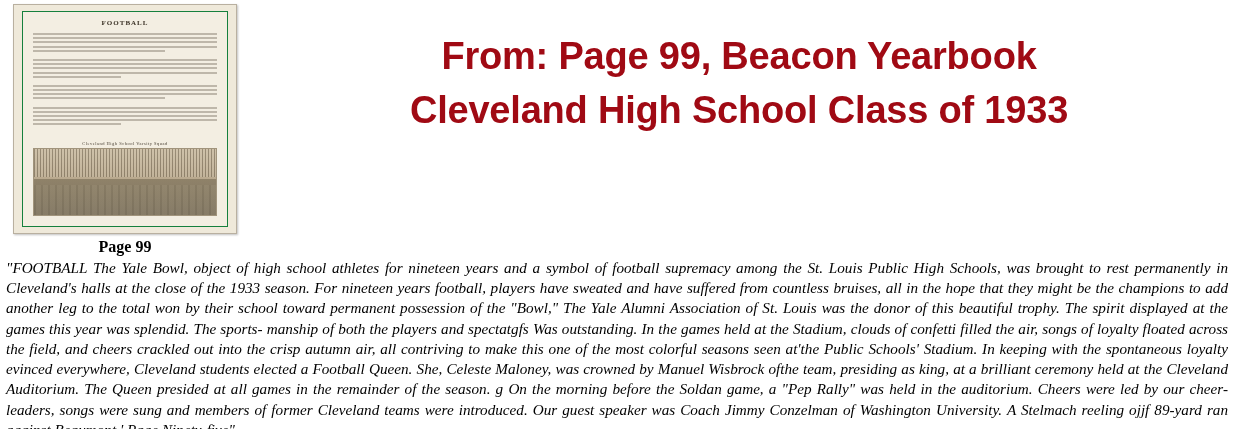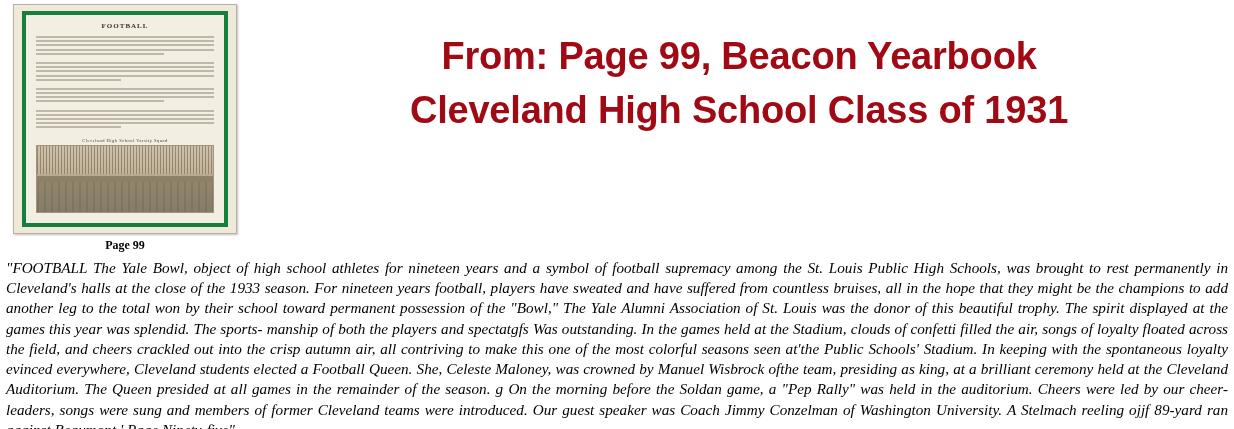--- a/index.html
+++ b/index.html
@@ -39,21 +39,21 @@
     box-shadow: 1px 1px 2px rgba(0,0,0,0.25);
     overflow: hidden;
   }
   .thumb-inner {
     position: absolute;
     left: 8px;
     top: 6px;
     right: 8px;
     bottom: 6px;
     background: #f3eee2;
-    border: 4px solid #15803d;
+    border: 1px solid #15803d;
   }
   .thumb-title {
     font-family: "Liberation Serif", serif;
     font-size: 7px;
     font-weight: bold;
     letter-spacing: 1px;
     text-align: center;
     color: #3b3226;
     margin-top: 7px;
   }
@@ -101,21 +101,21 @@
     left: 0; right: 0;
     bottom: 80px;
     text-align: center;
     font-size: 4.5px;
     color: #4a4135;
     letter-spacing: .5px;
   }
   .page-thumb-label {
     margin-top: 4px;
     font-family: "Liberation Serif", serif;
-    font-size: 12px;
+    font-size: 16px;
     font-weight: bold;
     color: #000000;
   }
 
   
   .heading {
     position: absolute;
     left: 254px;
     right: 10px;
     top: 30px;
@@ -182,18 +182,18 @@
           <div class="crowd"></div>
           <div class="field"></div>
         </div>
       </div>
     </div>
     <div class="page-thumb-label">Page 99</div>
   </div>
 
   <div class="heading">
     <span class="hline">From: Page 99, Beacon Yearbook</span>
-    <span class="hline">Cleveland High School Class of 1931</span>
+    <span class="hline">Cleveland High School Class of 1933</span>
   </div>
 
 </div>
 
 <div class="body-text">"FOOTBALL The Yale Bowl, object of high school athletes for nineteen years and a symbol of football supremacy among the St. Louis Public High Schools, was brought to rest permanently in Cleveland's halls at the close of the 1933 season. For nineteen years football, players have sweated and have suffered from countless bruises, all in the hope that they might be the champions to add another leg to the total won by their school toward permanent possession of the "Bowl," The Yale Alumni Association of St. Louis was the donor of this beautiful trophy. The spirit displayed at the games this year was splendid. The sports- manship of both the players and spectatgfs Was outstanding. In the games held at the Stadium, clouds of confetti filled the air, songs of loyalty floated across the field, and cheers crackled out into the crisp autumn air, all contriving to make this one of the most colorful seasons seen at'the Public Schools' Stadium. In keeping with the spontaneous loyalty evinced everywhere, Cleveland students elected a Football Queen. She, Celeste Maloney, was crowned by Manuel Wisbrock ofthe team, presiding as king, at a brilliant ceremony held at the Cleveland Auditorium. The Queen presided at all games in the remainder of the season. g On the morning before the Soldan game, a "Pep Rally" was held in the auditorium. Cheers were led by our cheer-leaders, songs were sung and members of former Cleveland teams were introduced. Our guest speaker was Coach Jimmy Conzelman of Washington University. A Stelmach reeling ojjf 89-yard ran against Beaumont ' Page Ninety-five"</div>
 
 </body></html>

